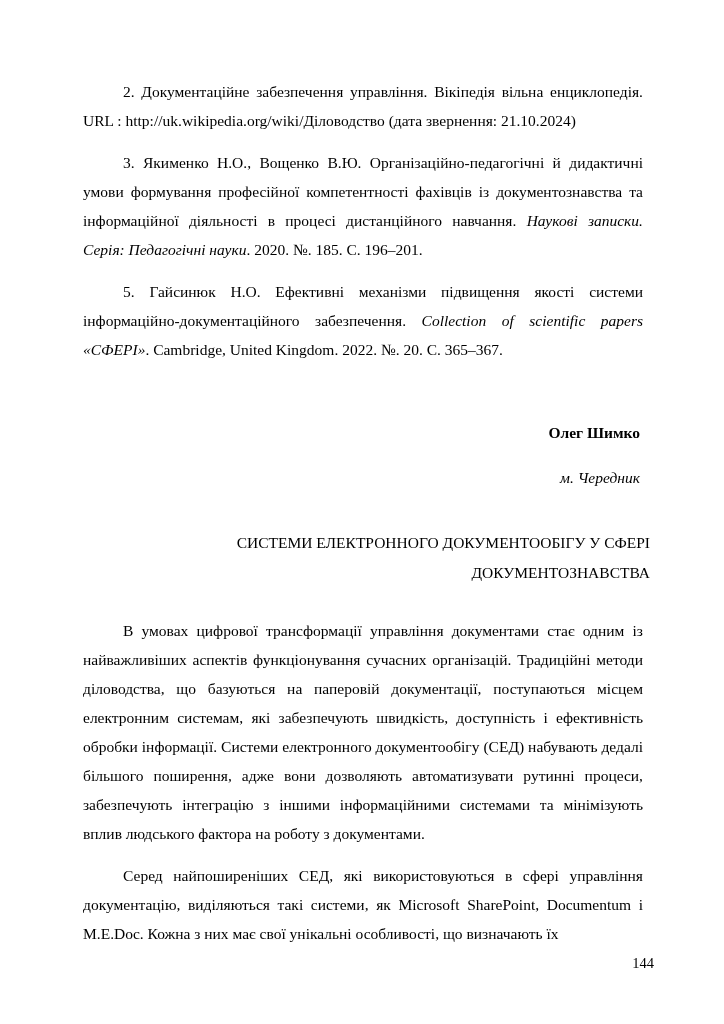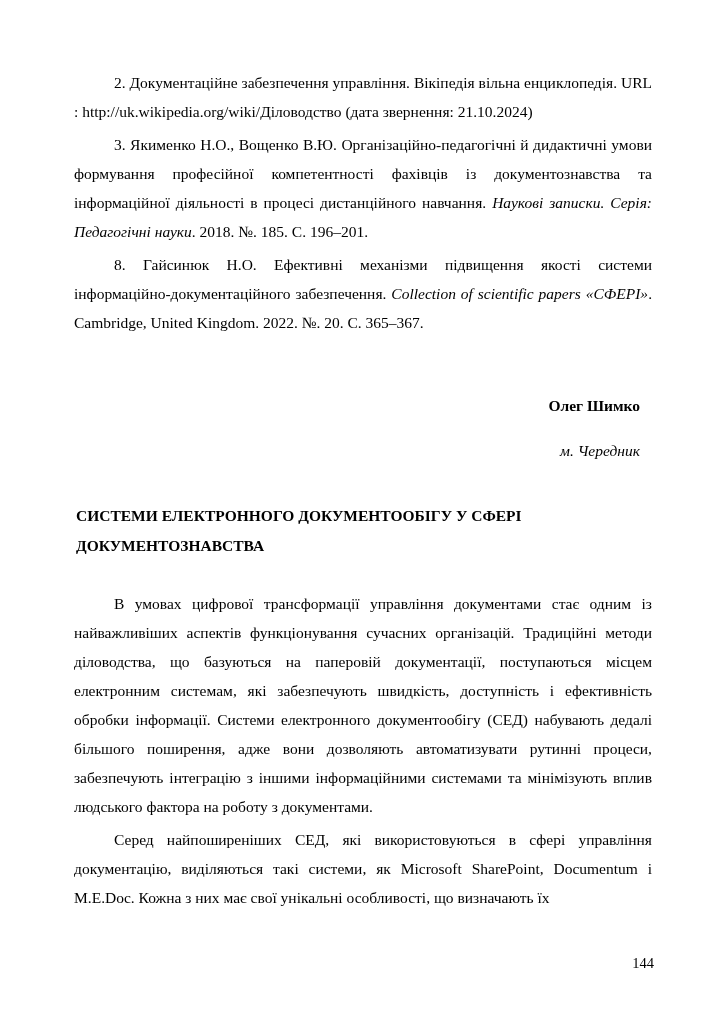--- a/index.html
+++ b/index.html
@@ -13,61 +13,61 @@
     height: 1024px;
     margin: 0 auto;
     background: #ffffff;
     box-sizing: border-box;
     padding: 64px 68px 0 70px;
     font-family: "Liberation Serif", "DejaVu Serif", serif;
     color: #000000;
     overflow: hidden;
   }
   .para {
-    margin: 4px;
+    margin: 13px;
     font-size: 15.5px;
     line-height: 29px;
     text-align: justify;
     text-indent: 40px;
   }
   .italic { font-style: italic; }
   .bold   { font-weight: bold; }
   .byline {
     margin-top: 54px;
     text-align: right;
   }
   .byline-line {
     margin: 16px;
     font-size: 15.5px;
     line-height: 29px;
   }
   .title {
     margin: 36px 6px 28px 6px;
-    text-align: left;
+    text-align: right;
     font-size: 15.5px;
     line-height: 30px;
-    font-weight: bold;
+    font-weight: normal;
   }
   .page-number {
     position: absolute;
     right: 70px;
     bottom: 54px;
     font-size: 14.5px;
     line-height: 1;
   }
 </style>
 </head>
 <body>
 
 <div class="page">
 
   <section>
     <p class="para"><span>2. Документаційне забезпечення управління. Вікіпедія вільна енциклопедія. URL : http://uk.wikipedia.org/wiki/Діловодство (дата звернення: 21.10.2024)</span></p>
-    <p class="para"><span>3. Якименко Н.О., Вощенко В.Ю. Організаційно-педагогічні й дидактичні умови формування професійної компетентності фахівців із документознавства та інформаційної діяльності в процесі дистанційного навчання. </span><span class="italic">Наукові записки. Серія: Педагогічні науки</span><span>. 2018. №. 185. С. 196–201.</span></p>
-    <p class="para"><span>8. Гайсинюк Н.О. Ефективні механізми підвищення якості системи інформаційно-документаційного забезпечення. </span><span class="italic">Collection of scientific papers «СФЕРІ»</span><span>. Cambridge, United Kingdom. 2022. №. 20. С. 365–367.</span></p>
+    <p class="para"><span>3. Якименко Н.О., Вощенко В.Ю. Організаційно-педагогічні й дидактичні умови формування професійної компетентності фахівців із документознавства та інформаційної діяльності в процесі дистанційного навчання. </span><span class="italic">Наукові записки. Серія: Педагогічні науки</span><span>. 2020. №. 185. С. 196–201.</span></p>
+    <p class="para"><span>5. Гайсинюк Н.О. Ефективні механізми підвищення якості системи інформаційно-документаційного забезпечення. </span><span class="italic">Collection of scientific papers «СФЕРІ»</span><span>. Cambridge, United Kingdom. 2022. №. 20. С. 365–367.</span></p>
   </section>
 
   <section class="byline">
     <p class="byline-line bold">Олег Шимко</p>
     <p class="byline-line italic">м. Чередник</p>
   </section>
 
   <h1 class="title">СИСТЕМИ ЕЛЕКТРОННОГО ДОКУМЕНТООБІГУ У СФЕРІ ДОКУМЕНТОЗНАВСТВА</h1>
 
   <section>

